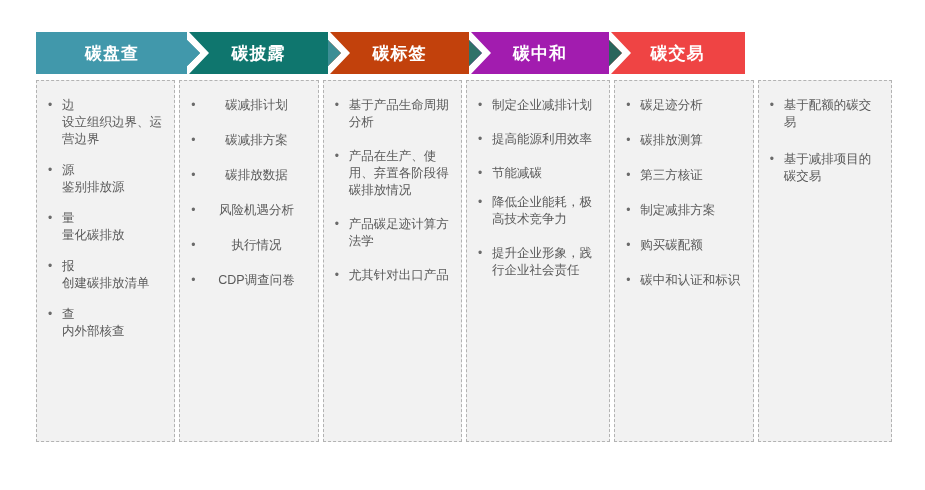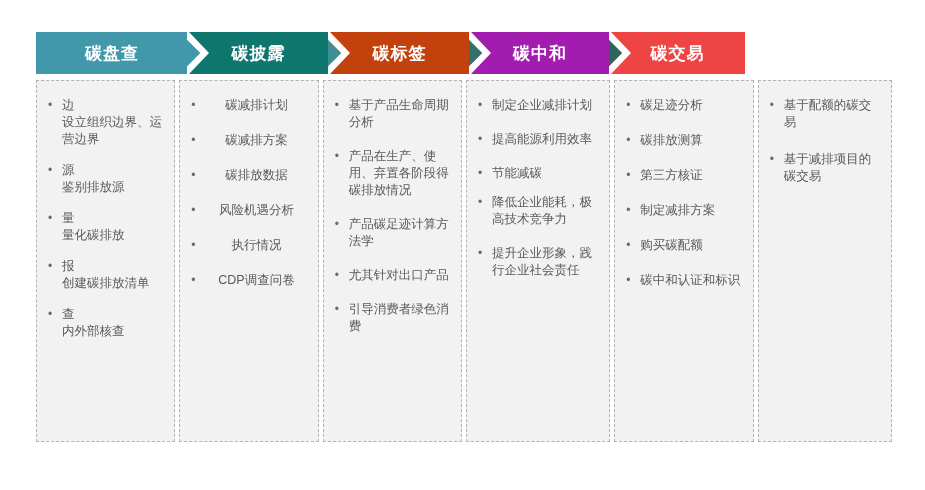--- a/index.html
+++ b/index.html
@@ -199,21 +199,20 @@
         <li style="margin-bottom:18px;"><span>CDP调查问卷</span></li>
       </ul>
     </div>
 
     <div class="panel" style="width:140px;">
       <ul class="bullets">
         <li style="margin-bottom:17px;"><span>基于产品生命周期分析</span></li>
         <li style="margin-bottom:17px;"><span>产品在生产、使用、弃置各阶段得碳排放情况</span></li>
         <li style="margin-bottom:17px;"><span>产品碳足迹计算方法学</span></li>
         <li style="margin-bottom:17px;"><span>尤其针对出口产品</span></li>
-        <li style="margin-bottom:17px;"><span>引导消费者绿色消费</span></li>
       </ul>
     </div>
 
     <div class="panel" style="width:145px;">
       <ul class="bullets">
         <li style="margin-bottom:17px;"><span>制定企业减排计划</span></li>
         <li style="margin-bottom:17px;"><span>提高能源利用效率</span></li>
         <li style="margin-bottom:12px;"><span>节能减碳</span></li>
         <li style="margin-bottom:17px;"><span>降低企业能耗，极高技术竞争力</span></li>
         <li style="margin-bottom:17px;"><span>提升企业形象，践行企业社会责任</span></li>

